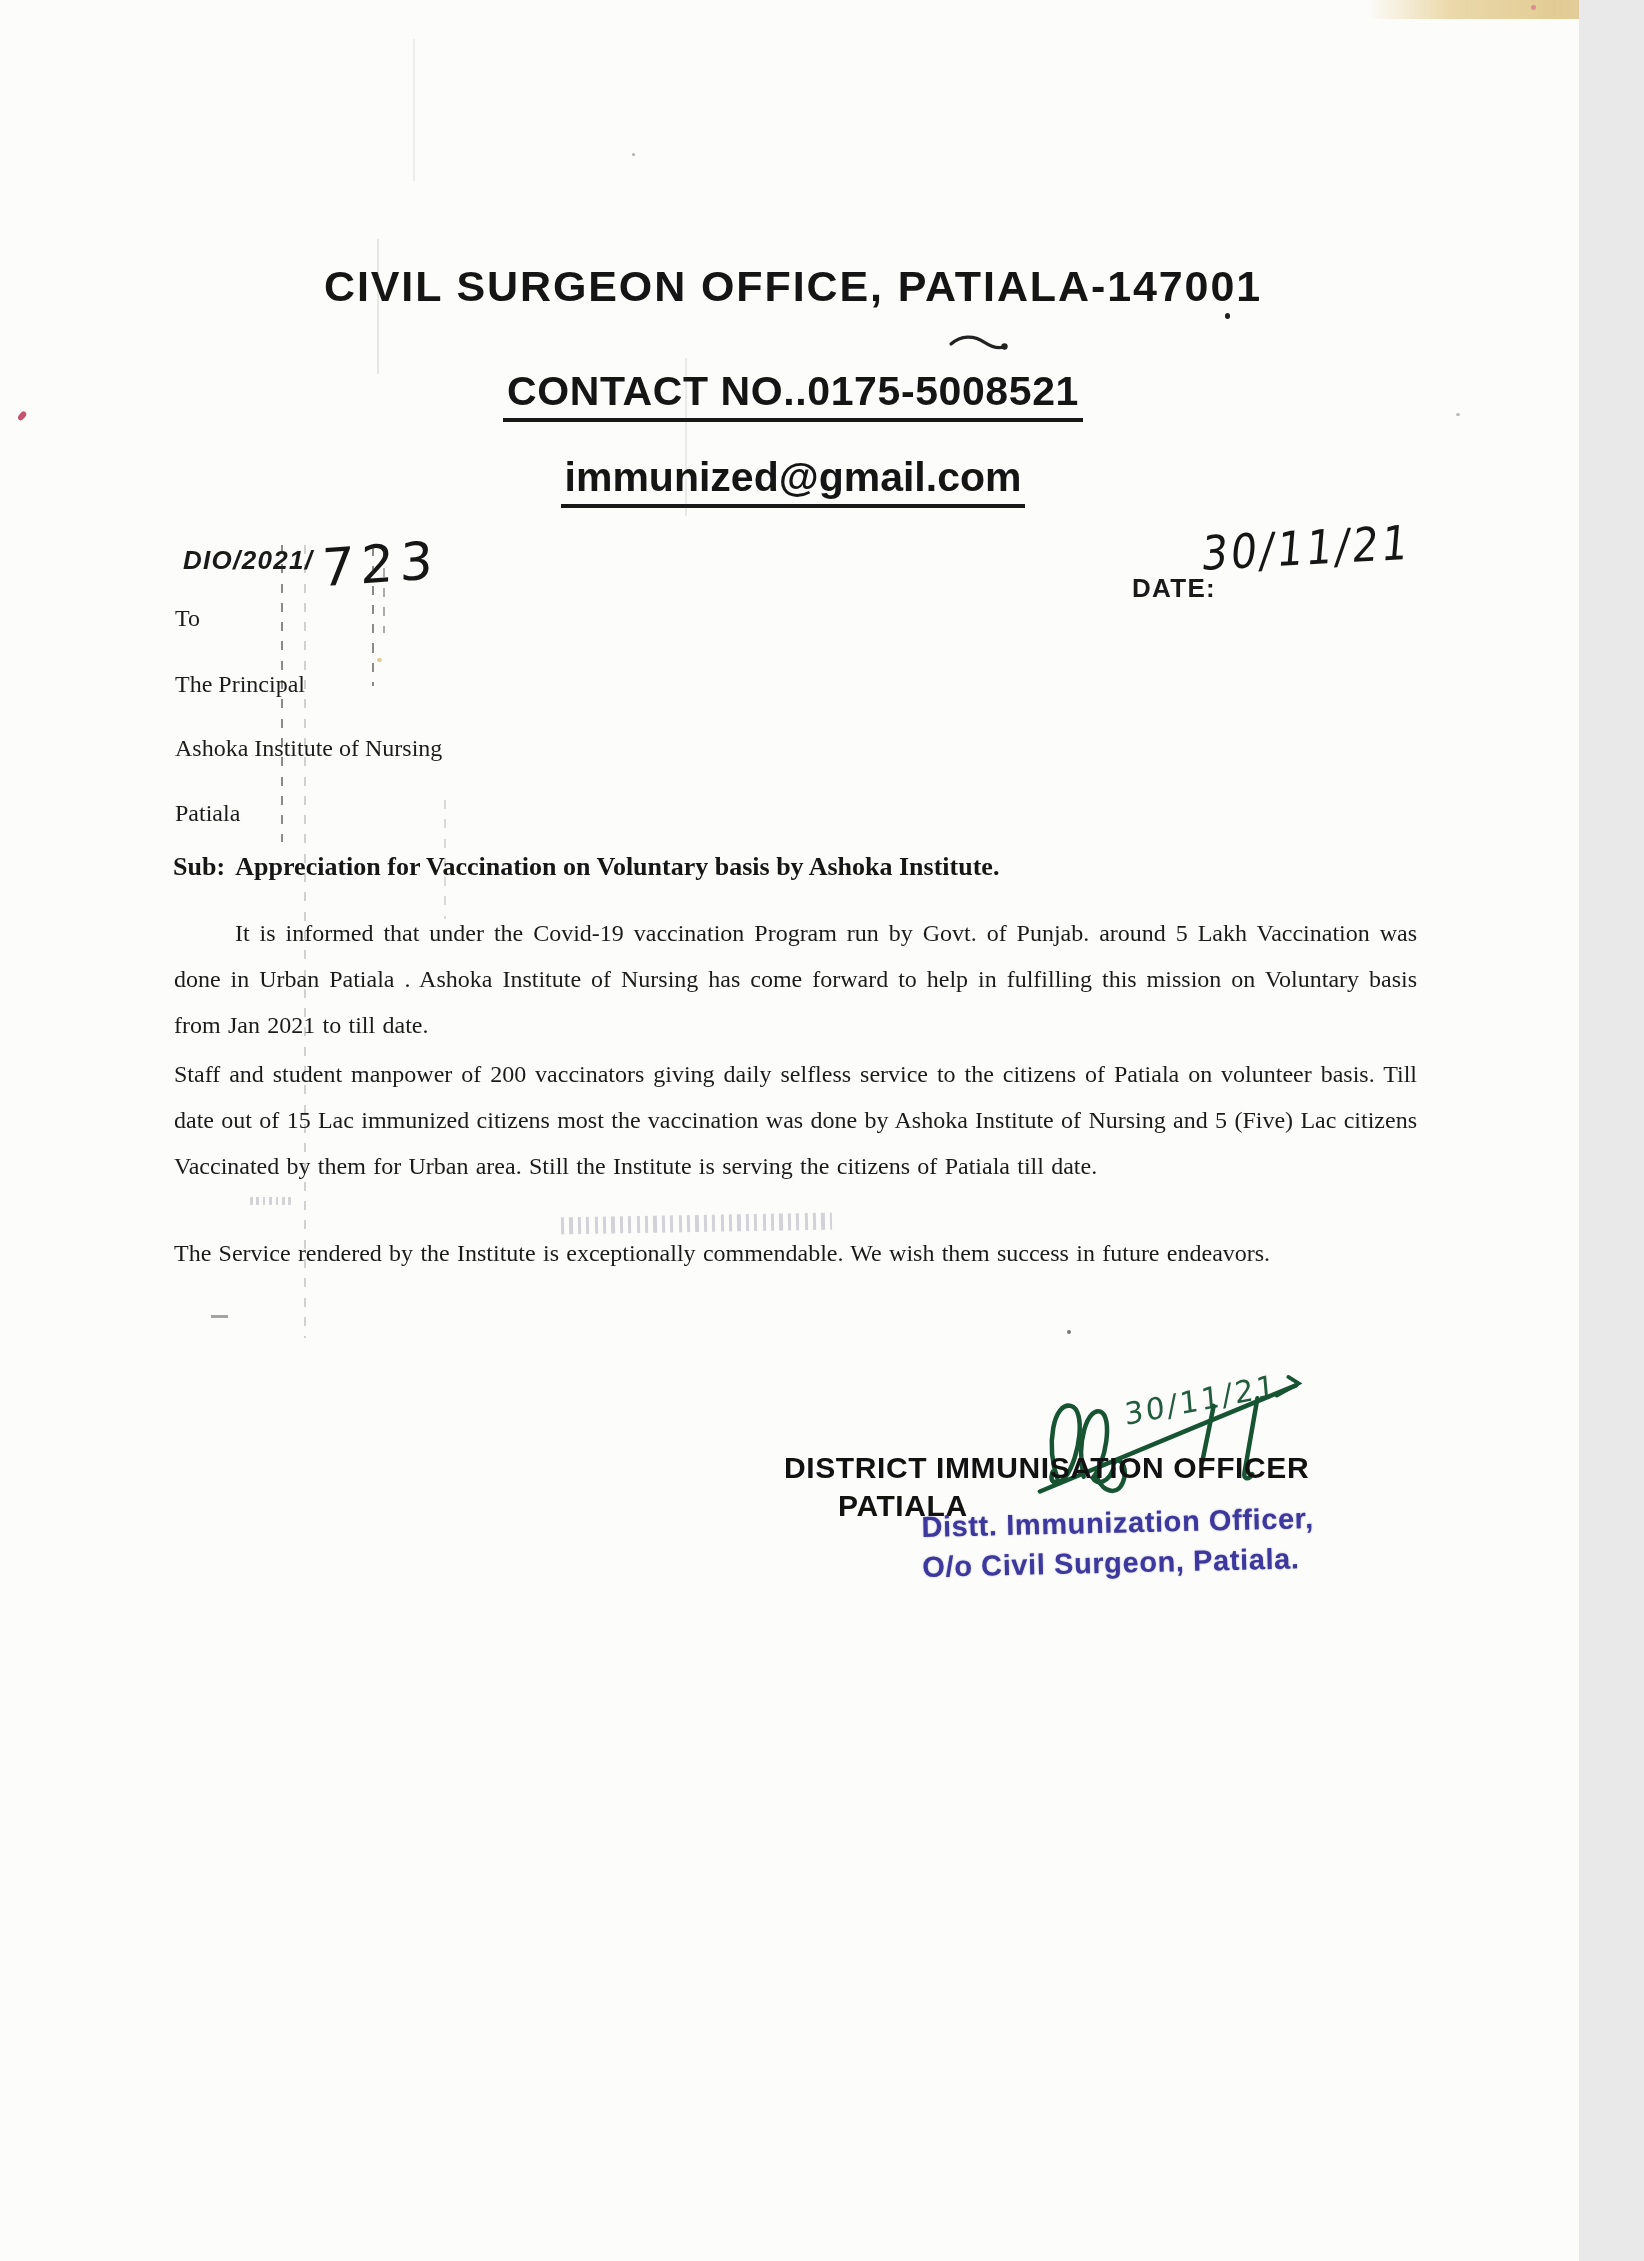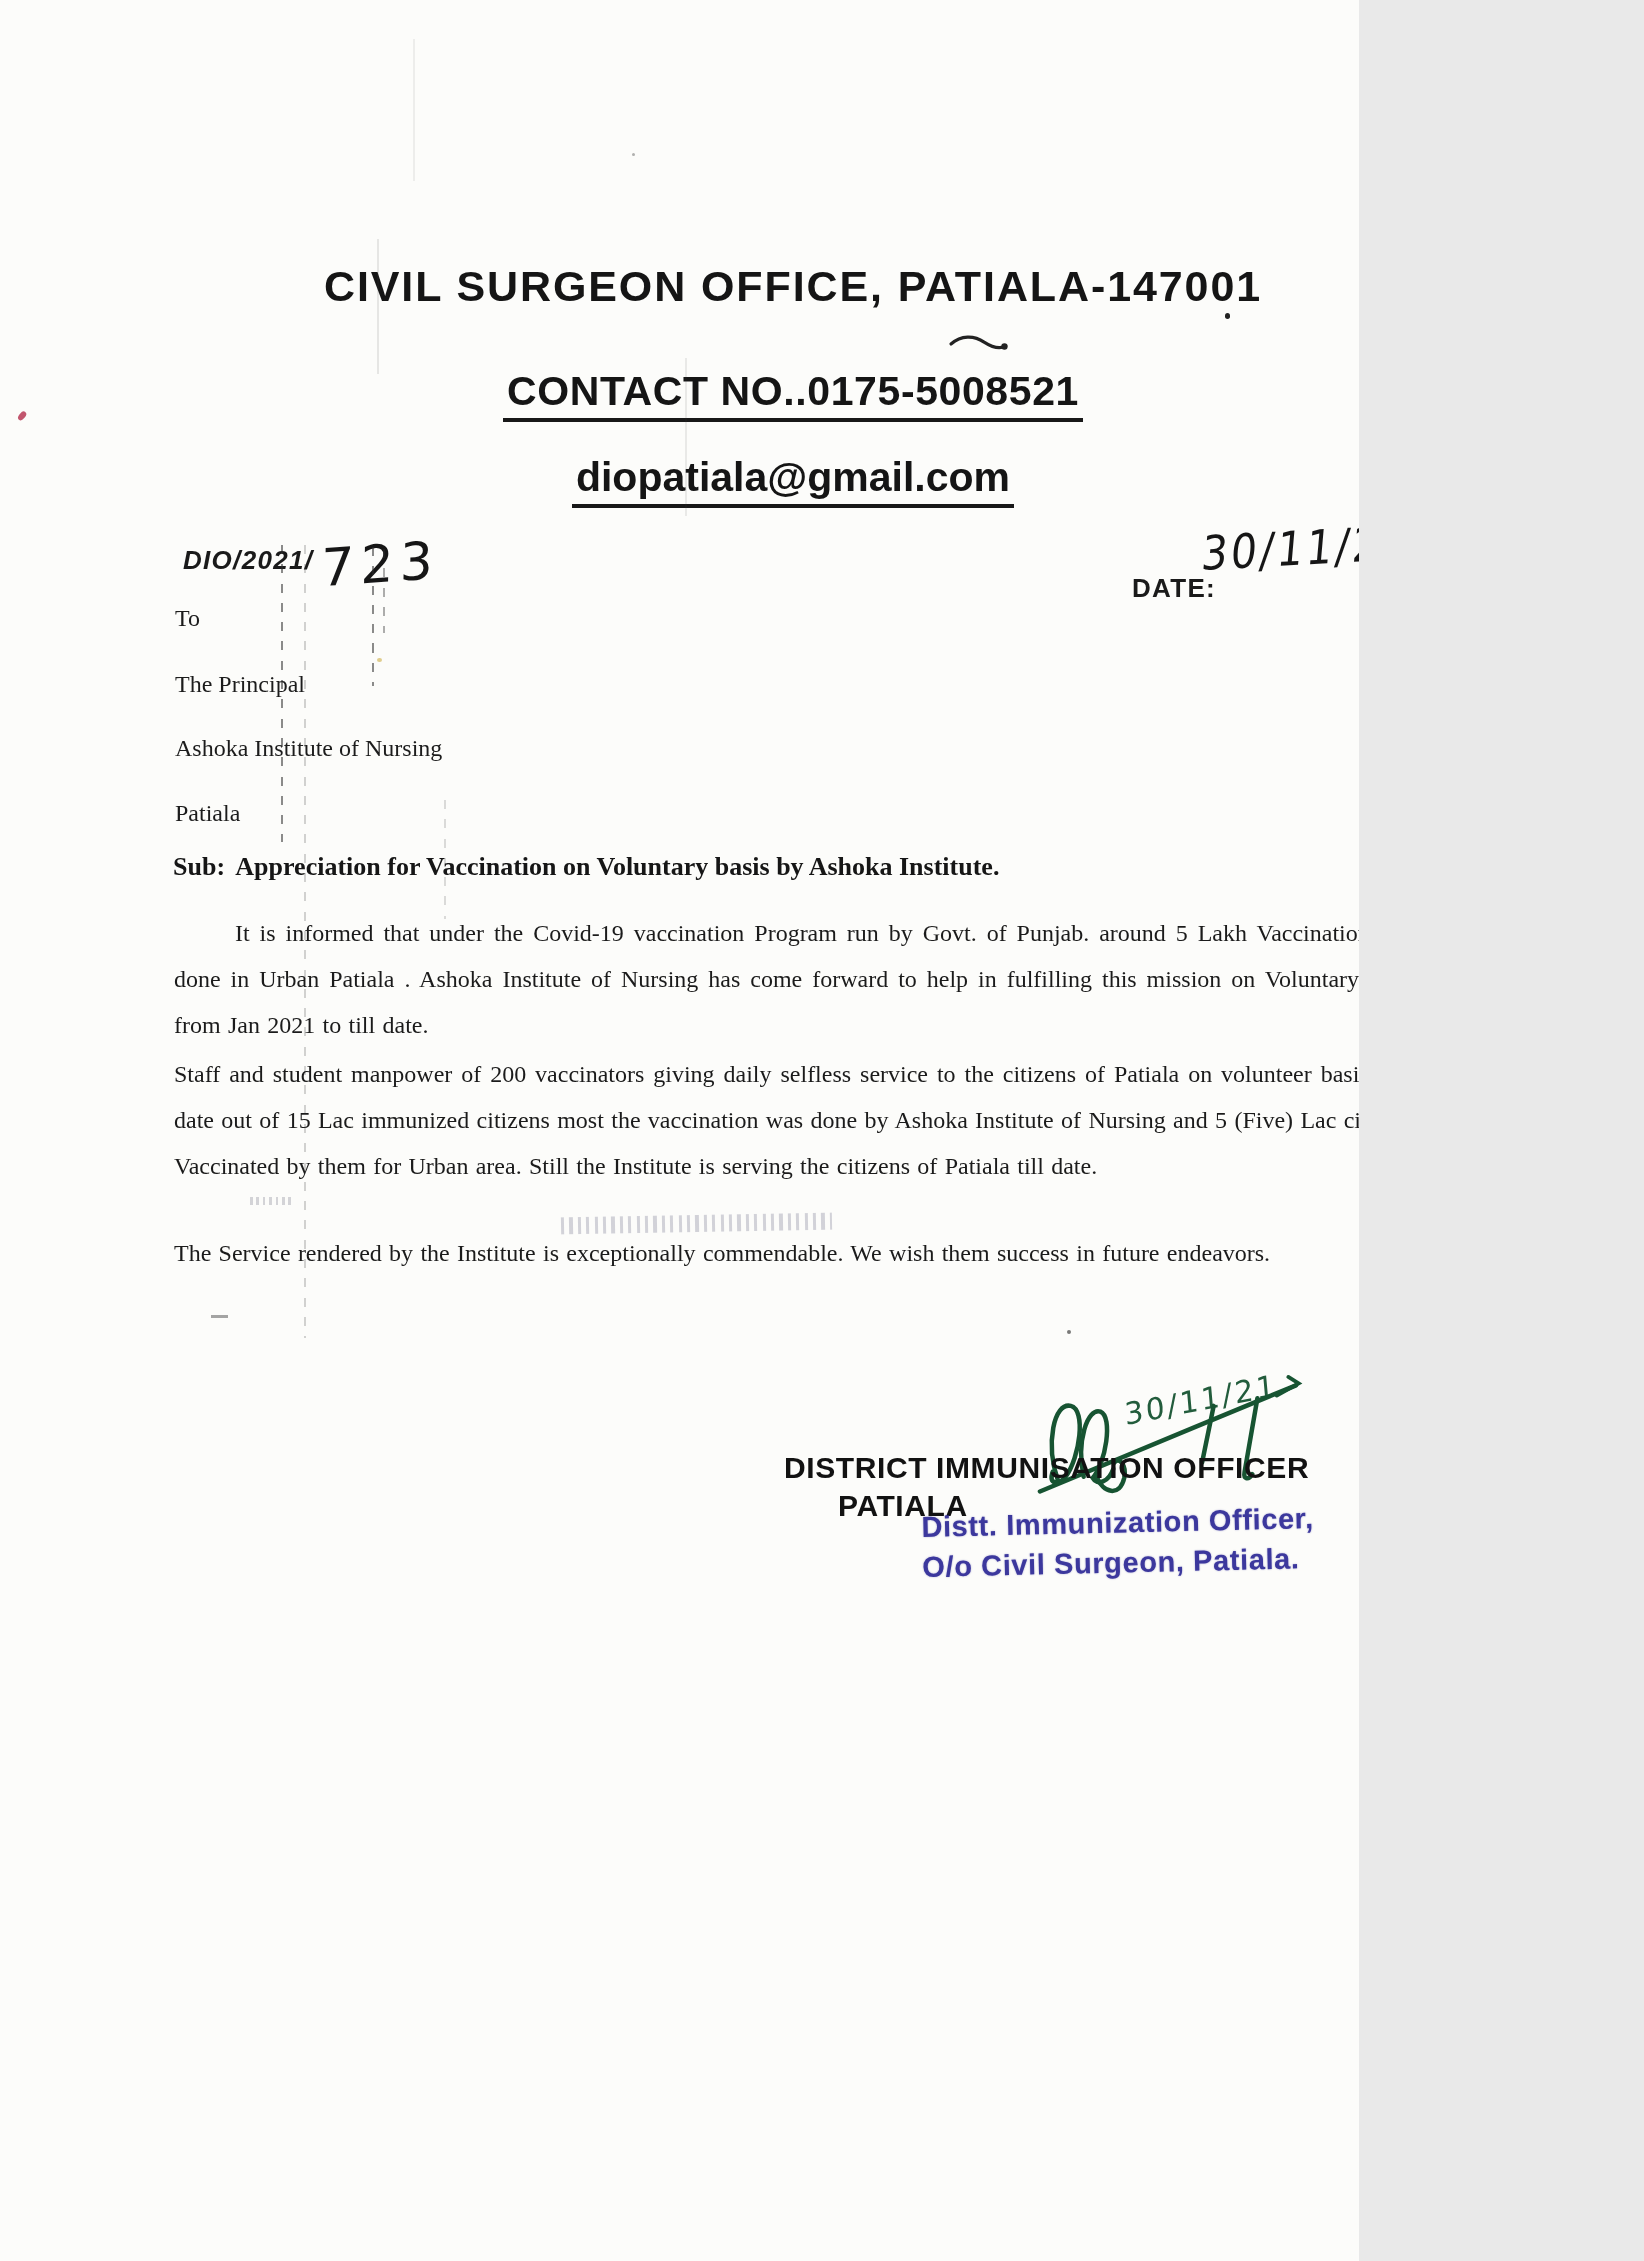--- a/index.html
+++ b/index.html
@@ -1,18 +1,18 @@
 <!DOCTYPE html>
 <html style="font-size:10.3px"><head>
 <meta charset="utf-8">
 <style>
   html,body{margin:0;padding:0;}
   body{width:1644px;height:2261px;background:#e9e9e9;}
   .page{
-    position:relative;width:1359px;height:2261px;overflow:hidden;
+    position:relative;width:1579px;height:2261px;overflow:hidden;
     background:#fcfcfa;
     font-family:"Liberation Serif",serif;color:#1d1d1d;
   }
   
   .hline{position:absolute;left:0;width:1586px;text-align:center;
     font-family:"Liberation Sans",sans-serif;font-weight:bold;color:#151515;}
   .office-name{top:262px;font-size:43px;letter-spacing:1.9px;}
   .contact-line{top:368px;font-size:41px;letter-spacing:0.6px;}
   .email-line{top:454px;font-size:41px;}
   .uline{display:inline-block;border-bottom:4.5px solid #181818;padding:0 3.9px 3.2px 3.9px;}
@@ -71,21 +71,21 @@
 </head>
 <body>
 
 <div class="page">
 
   <div class="hline office-name">CIVIL SURGEON OFFICE, PATIALA-147001</div>
   <div class="hline contact-line">
     <span class="uline">CONTACT NO..0175-5008521</span>
   </div>
   <div class="hline email-line">
-    <span class="uline">diopatiala@gmail.com</span>
+    <span class="uline">immunized@gmail.com</span>
   </div>
 
   <svg class="tilde-svg" viewBox="0 0 100 44">
     <path d="M6,22 C22,8 42,8 58,19 C72,28 84,30 92,25" fill="none" stroke="#222" stroke-width="5" stroke-linecap="round"></path>
     <circle cx="90" cy="26" r="5" fill="#222"></circle>
   </svg>
   <div class="dot" style="left:1225px;top:313px;width:5.2px;height:5.8px;"></div>
 
   <div class="lbl" style="left:183px;top:545px;font-style:italic;">DIO/2021/</div>
   <div class="hand ref-hand">723</div>

